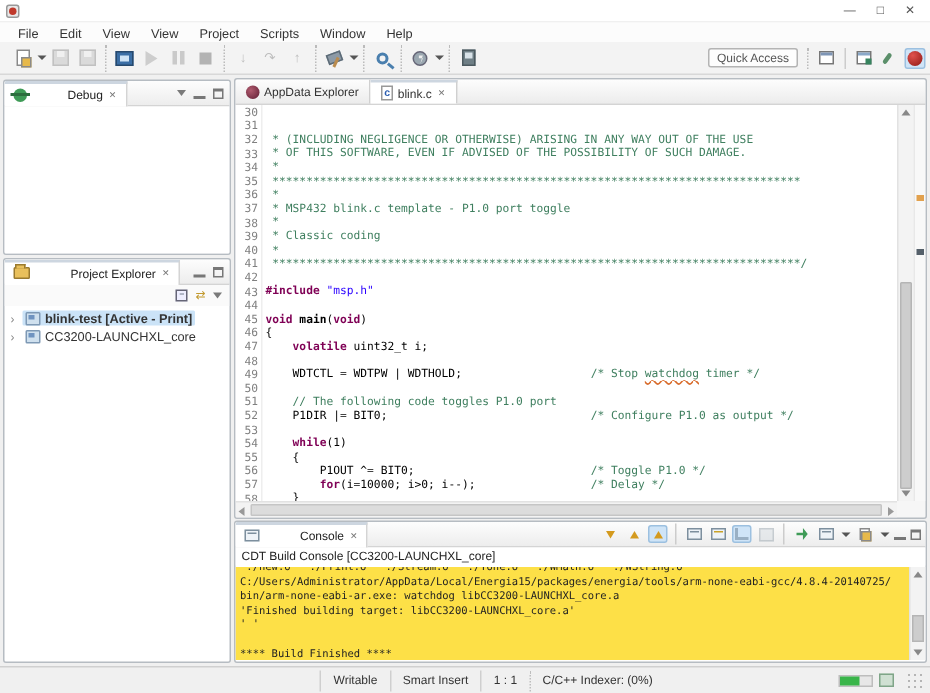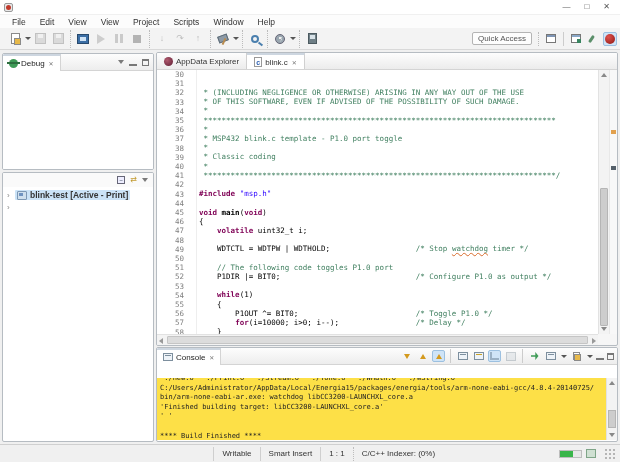--- a/index.html
+++ b/index.html
@@ -56,21 +56,21 @@
   .ic-wrench { width:10px; height:10px; position:relative; }
   .ic-wrench::after { content:""; position:absolute; left:2px; top:1px; width:3px; height:8px; background:#5b8f6a; transform:rotate(35deg); border-radius:2px; }
   .ic-redball { width:10px; height:10px; border-radius:50%; background:radial-gradient(circle at 35% 30%, #e0524d, #8f1713); }
   .vsep { width:1px; height:14px; background:#ccc; margin:0 2px; }
 
   
   .workbench { position:absolute; top:51px; left:0; width:620px; height:393px; background:#f0f0f0; }
   .panel { position:absolute; background:#fff; border:1px solid #b6bcc2; border-radius:2px; overflow:hidden; }
   .panel-hdr { height:17px; background:linear-gradient(#fdfdfd,#ededed); border-bottom:1px solid #d4d4d4; display:flex; align-items:center; }
   .view-tab { display:flex; align-items:center; gap:3px; height:17px; padding:0 6px; background:#fff; border-right:1px solid #d4d4d4; border-top:2px solid #cdd6e0; }
-  .view-tab .lbl { font-size:8px; color:#222; }
+  .view-tab .lbl { font-size:8px; color:#222;margin-left:24px; }
   .tab-x { font-size:6px; color:#777; margin-left:1px; }
   .hdr-btns { margin-left:auto; display:flex; align-items:center; gap:5px; padding-right:4px; }
   .ic-menu-dd { width:0; height:0; border-left:3px solid transparent; border-right:3px solid transparent; border-top:4px solid #7a7a7a; }
   .ic-min { width:8px; height:7px; border-bottom:2px solid #777; }
   .ic-max { width:7px; height:7px; border:1px solid #777; border-top:2px solid #777; }
 
   
   #debug-panel { left:2px; top:2px; width:152px; height:117px; }
   #pe-panel { left:2px; top:121px; width:152px; height:270px; }
   .ic-bug { width:9px; height:9px; border-radius:50%; background:#3f9b57; position:relative; }
@@ -89,21 +89,21 @@
   .row-lbl { padding:0 2px; border-radius:1px; display:flex; align-items:center; }
 
   
   #editor-panel { left:156px; top:1px; width:462px; height:294px; background:#f6f6f6; }
   .ed-tabs { height:17px; display:flex; background:linear-gradient(#fdfdfd,#ececec); border-bottom:1px solid #d4d4d4; }
   .ed-tab { display:flex; align-items:center; gap:3px; padding:0 7px; font-size:8px; color:#333; border-right:1px solid #d0d0d0; }
   .ed-tab.active { background:#fff; border-top:2px solid #cdd6e0; }
   .ic-globe { width:9px; height:9px; border-radius:50%; background:radial-gradient(circle at 35% 35%, #b05a6e, #5e1d33); }
   .ic-cfile { width:8px; height:10px; background:#fff; border:1px solid #999; font-size:7px; line-height:9px; text-align:center; color:#2a5db0; font-weight:bold; }
   .ed-body { position:absolute; top:17px; left:0; right:19px; bottom:11px; background:#fff; overflow:hidden; display:flex; }
-  .gutter { width:40px; background:#ffffff; border-right:1px solid #eee; text-align:right; padding-right:12px; color:#808080; }
+  .gutter { width:18px; background:#ffffff; border-right:1px solid #eee; text-align:right; padding-right:2px; color:#808080; }
   .code, .gutter { font-family:"DejaVu Sans Mono", monospace; font-size:7.5px; line-height:9.2px; white-space:pre; }
   .code { padding-left:2px; color:#000;margin-top:18px; }
   .t-k { color:#7f0055; font-weight:bold; }
   .t-s { color:#2a00ff; }
   .t-c { color:#3f7f5f; }
   .t-b { font-weight:bold; }
   .t-w { color:#3f7f5f; text-decoration:underline wavy #d86b2b 1px; text-underline-offset:1px; }
   .ed-vscroll { position:absolute; top:17px; right:8px; width:11px; bottom:11px; background:#f3f3f3; border-left:1px solid #e2e2e2; }
   .ed-ruler { position:absolute; top:17px; right:0; width:8px; bottom:11px; background:#f8f8f8; border-left:1px solid #e8e8e8; }
   .ruler-mark { position:absolute; left:1px; width:5px; height:4px; }
@@ -260,35 +260,50 @@
       <span class="hdr-btns">
         <span class="ic-menu-dd"></span>
         <span class="ic-min"></span>
         <span class="ic-max"></span>
       </span>
     </div>
     <div style="height:98px;background:#fff;"></div>
   </div>
 
   <div class="panel" id="pe-panel">
+    <div class="panel-hdr">
+      <div class="view-tab">
+        <span class="ic-folder"></span>
+        <span class="lbl">Project Explorer</span>
+        <span class="tab-x">✕</span>
+      </div>
+      <span class="hdr-btns">
+        <span class="ic-min"></span>
+        <span class="ic-max"></span>
+      </span>
+    </div>
     <div class="pe-toolbar">
       <span class="ic-collapse">−</span>
       <span class="ic-link">⇄</span>
       <span class="ic-menu-dd"></span>
     </div>
     <div class="tree">
         <div class="tree-row sel">
           <span class="tw-arrow">›</span>
           <span class="row-lbl">
             <span class="proj-ico"></span>
             <span>blink-test  [Active - Print]</span>
           </span>
         </div>
         <div class="tree-row">
           <span class="tw-arrow">›</span>
+          <span class="row-lbl">
+            <span class="proj-ico"></span>
+            <span>CC3200-LAUNCHXL_core</span>
+          </span>
         </div>
       </div>
   </div>
 
   <div class="panel" id="editor-panel">
     <div class="ed-tabs">
       <div class="ed-tab">
         <span class="ic-globe"></span>
         <span>AppData Explorer</span>
       </div>
@@ -357,20 +372,21 @@
           </span>
         <span class="dd"></span>
         <span class="c-ico">
             <span class="ic-sheet" style="width:7px;height:8px;"></span>
           </span>
         <span class="dd"></span>
         <span class="ic-min"></span>
         <span class="ic-max"></span>
       </div>
     </div>
+    <div class="con-sub">CDT Build Console [CC3200-LAUNCHXL_core]</div>
     <div class="con-body">
         <div class="cline"> ./new.o   ./Print.o   ./Stream.o   ./Tone.o   ./WMath.o   ./WString.o</div>
         <div class="cline">C:/Users/Administrator/AppData/Local/Energia15/packages/energia/tools/arm-none-eabi-gcc/4.8.4-20140725/</div>
         <div class="cline">bin/arm-none-eabi-ar.exe: watchdog libCC3200-LAUNCHXL_core.a</div>
         <div class="cline">'Finished building target: libCC3200-LAUNCHXL_core.a'</div>
         <div class="cline">' '</div>
         <div class="cline"> </div>
         <div class="cline">**** Build Finished ****</div>
       </div>
     <div class="con-vscroll">

